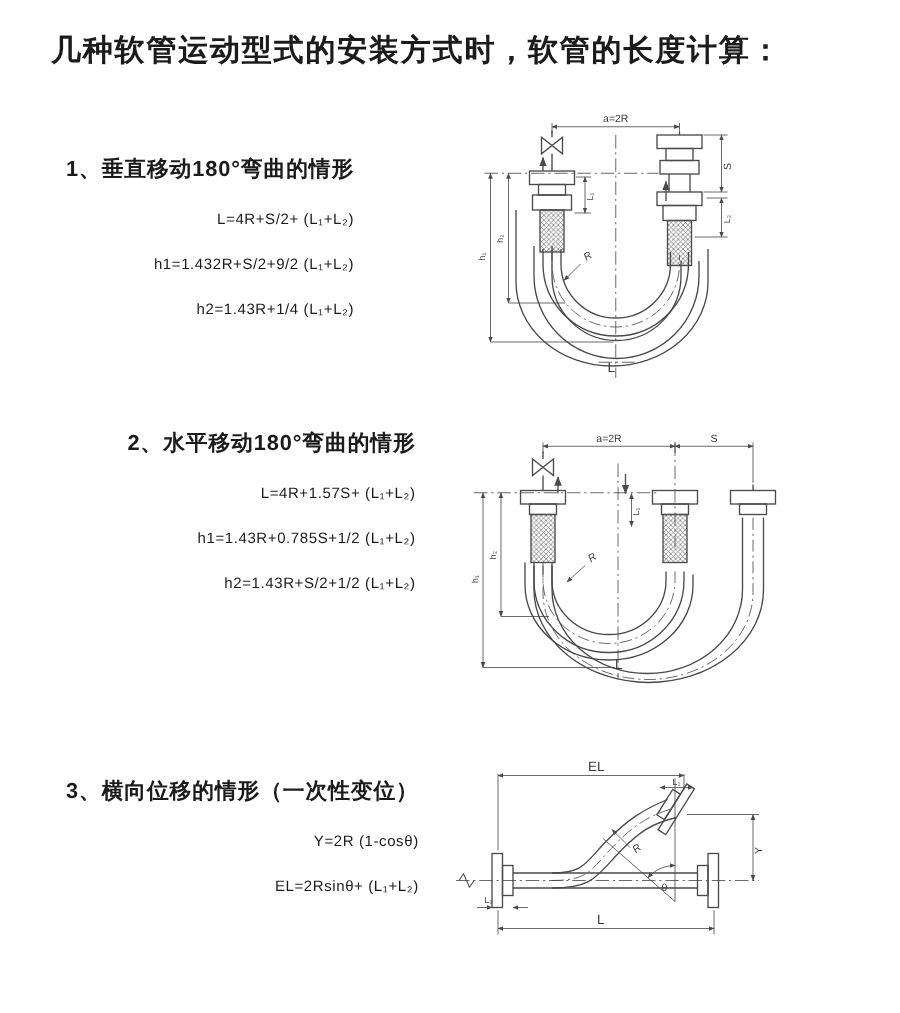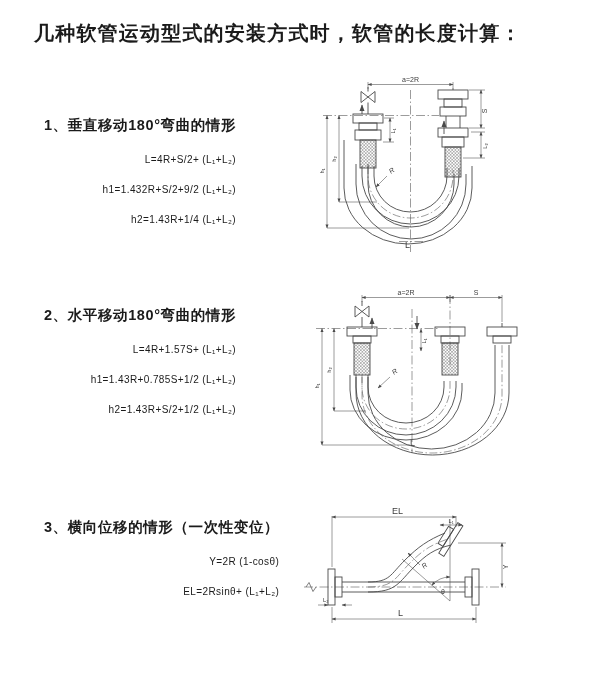--- a/index.html
+++ b/index.html
@@ -18,30 +18,30 @@
   svg text{font-family:"Liberation Sans","DejaVu Sans",sans-serif;fill:#3c3c3c;}
   .lbl{font-size:7px;}
   .lbl-sm{font-size:5.8px;}
   .lbl-lg{font-size:9px;}
 </style>
 </head>
 <body>
 
 <div class="page-title">几种软管运动型式的安装方式时，软管的长度计算：</div>
 
-<div class="section" style="top:116px;">
+<div class="section" style="top:103px;">
   <div class="sec-heading">1、垂直移动180°弯曲的情形</div>
   <div class="formulas">
     <div class="formula">L=4R+S/2+ (L₁+L₂)</div>
     <div class="formula">h1=1.432R+S/2+9/2 (L₁+L₂)</div>
     <div class="formula">h2=1.43R+1/4 (L₁+L₂)</div>
   </div>
 </div>
 
-<div class="section" style="top:306px;">
+<div class="section" style="top:286px;margin-left:41px;">
   <div class="sec-heading">2、水平移动180°弯曲的情形</div>
   <div class="formulas">
     <div class="formula">L=4R+1.57S+ (L₁+L₂)</div>
     <div class="formula">h1=1.43R+0.785S+1/2 (L₁+L₂)</div>
     <div class="formula">h2=1.43R+S/2+1/2 (L₁+L₂)</div>
   </div>
 </div>
 
 <div class="section" style="top:518px;">
   <div class="sec-heading">3、横向位移的情形（一次性变位）</div>

